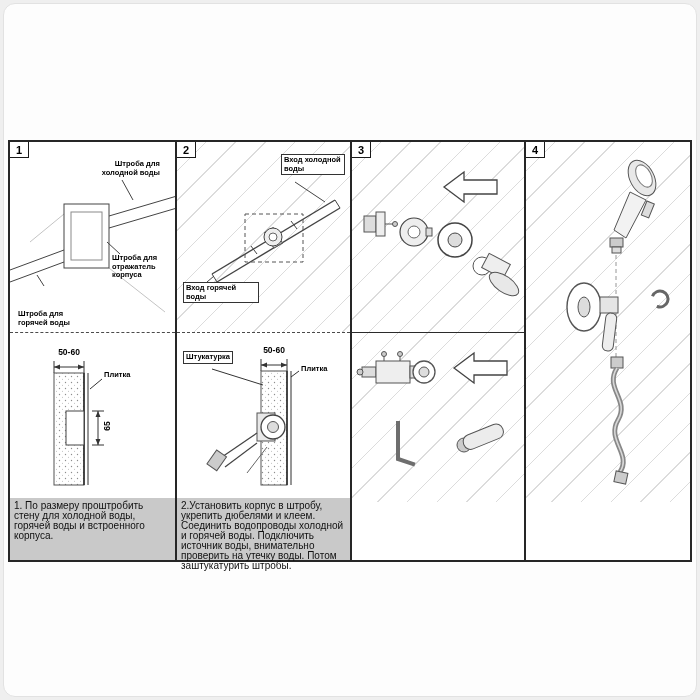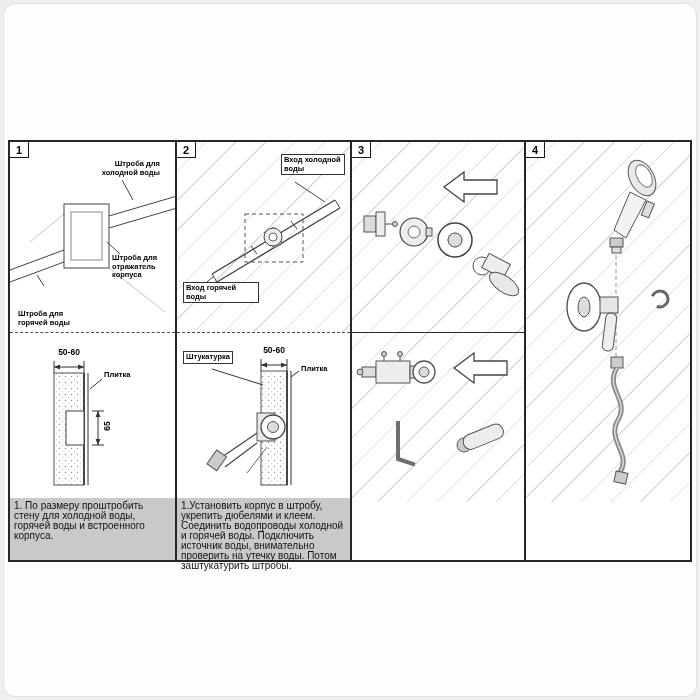--- a/index.html
+++ b/index.html
@@ -145,21 +145,21 @@
             <rect x="34" y="119" width="12" height="17" fill="#ccc" stroke="#555" transform="rotate(35 40 127)"></rect>
             <line x1="90" y1="114" x2="70" y2="140" stroke="#666"></line>
             <line x1="35" y1="36" x2="86" y2="52" stroke="#333"></line>
             <line x1="122" y1="38" x2="114" y2="44" stroke="#333"></line>
           </svg>
           <div class="lbl framed" style="left:6px; top:18px;">Штукатурка</div>
           <div class="dim" style="left:72px; top:12px; width:50px;">50-60</div>
           <div class="lbl" style="left:124px; top:32px;">Плитка</div>
         </div>
       </div>
-      <div class="caption">1.Установить корпус в штробу, укрепить дюбелями и клеем. Соединить водопроводы холодной и горячей воды. Подключить источник воды, внимательно проверить на утечку воды. Потом заштукатурить штробы.</div>
+      <div class="caption">2.Установить корпус в штробу, укрепить дюбелями и клеем. Соединить водопроводы холодной и горячей воды. Подключить источник воды, внимательно проверить на утечку воды. Потом заштукатурить штробы.</div>
     </section>
 
     <section class="panel p3 b">
       <div class="numbox">3</div>
       <div class="art hatch">
 
         <div class="s-top">
           <svg class="draw" width="174" height="190" viewBox="0 0 174 190">
             <polygon points="145,38 112,38 112,30 92,45 112,60 112,52 145,52" fill="#fff" stroke="#444" stroke-width="1.3"></polygon>
             <rect x="12" y="74" width="12" height="16" fill="#ddd" stroke="#555"></rect>

